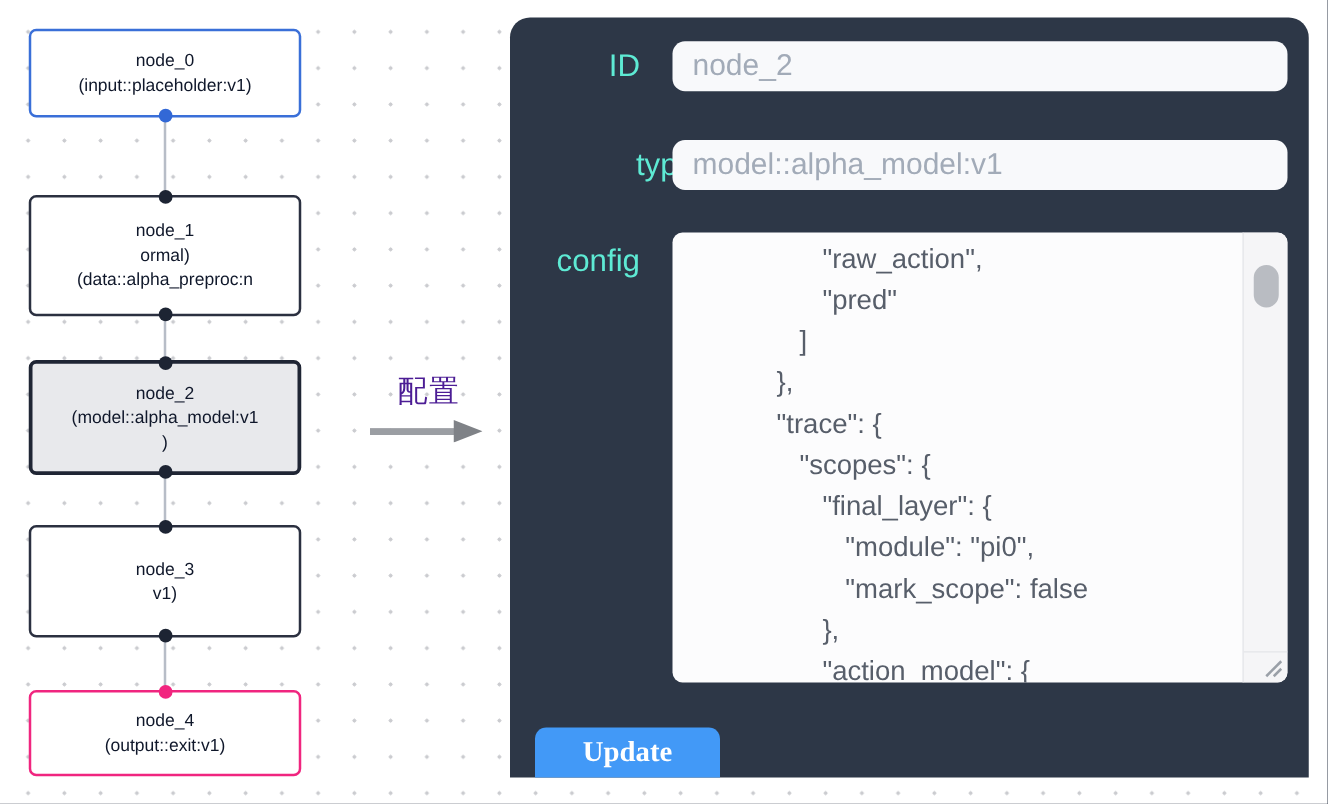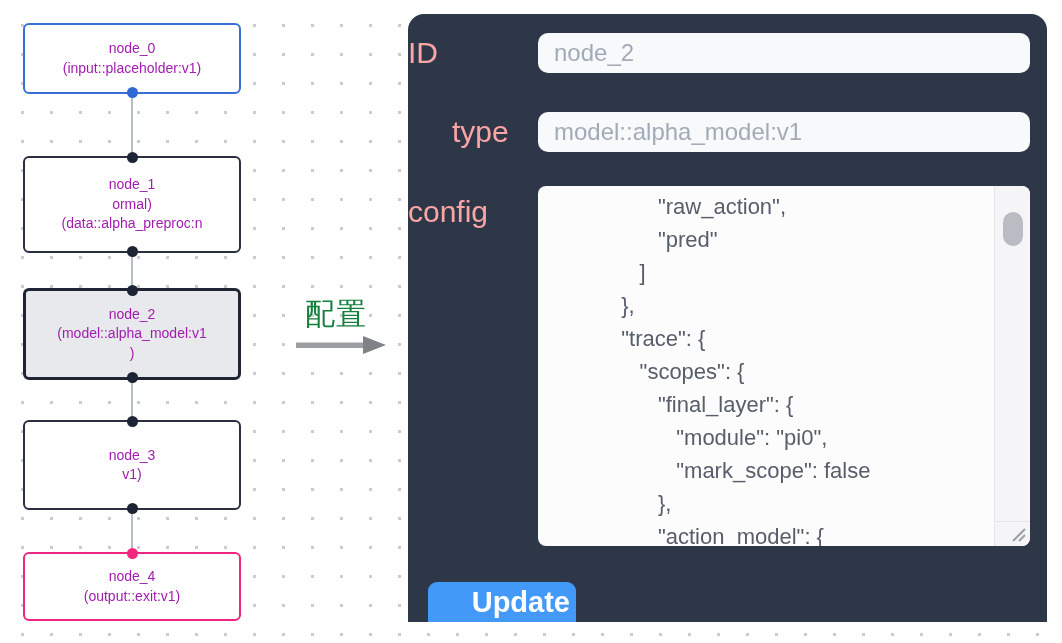--- a/index.html
+++ b/index.html
@@ -19,36 +19,36 @@
   .node{
     position:absolute;left:23px;width:218px;background:#ffffff;
     border:2px solid #2b3040;border-radius:6px;z-index:1;
     display:flex;align-items:center;justify-content:center;box-sizing:border-box;
   }
   .n0{top:23px;height:71px;border-color:#3a6fd8;}
   .n1{top:156px;height:97px;}
   .n2{top:288px;height:92px;border:3px solid #1f2534;background:#e8e9ec;}
   .n3{top:420px;height:90px;}
   .n4{top:552px;height:69px;border-color:#f0257f;}
-  .nlabel{width:100%;text-align:center;font-size:14px;line-height:19.5px;color:#a21caf;padding:0 2px;box-sizing:border-box;}
+  .nlabel{width:100%;text-align:center;font-size:14px;line-height:19.5px;color:#0f172a;padding:0 2px;box-sizing:border-box;}
   .port{position:absolute;width:11px;height:11px;border-radius:50%;background:#1d2433;left:calc(50% - 5.5px);z-index:2;}
   .port.pt{top:-6px;} .port.pb{bottom:-6px;}
   .port.blue{background:#3268d6;} .port.pink{background:#f2257f;}
 
   
   .transfer{position:absolute;left:296px;top:297px;width:96px;z-index:1;}
-  .tlabel{font-size:30px;line-height:34px;color:#15803d;margin-left:9px;letter-spacing:1px;}
+  .tlabel{font-size:24px;line-height:34px;color:#4c1d95;margin-left:22px;letter-spacing:1px;}
   .arrow{display:block;margin-top:5px;}
 
   
   .panel{
     position:absolute;left:408px;top:14px;width:639px;height:608px;
     background:#2d3747;border-radius:16px 16px 0 0;z-index:1;
   }
-  .flabel{position:absolute;left:0;width:104px;color:#fca5a5;font-size:30px;}
+  .flabel{position:absolute;left:0;width:104px;text-align:right;color:#5eead4;font-size:25px;}
   .lbl-id{top:19px;height:40px;line-height:40px;}
   .lbl-type{top:98px;height:40px;line-height:40px;padding-left:44px;}
   .lbl-config{top:181px;}
   .finput{
     position:absolute;left:130px;width:492px;height:40px;box-sizing:border-box;
     background:#f8f9fb;border:none;border-radius:10px;outline:none;
     font-family:"Liberation Sans","DejaVu Sans",sans-serif;
     font-size:24px;color:#a2abb8;padding:0 16px;
   }
   .in-id{top:19px;} .in-type{top:98px;}
@@ -63,22 +63,22 @@
     font-size:22px;line-height:33px;color:#575e6a;white-space:pre;
   }
   .sb-gutter{position:absolute;right:0;top:0;bottom:0;width:35px;background:#f5f5f7;border-left:1px solid #e4e5e9;}
   .sb-corner{position:absolute;right:0;bottom:24px;width:35px;height:1px;background:#e4e5e9;}
   .sb-thumb{position:absolute;right:7px;top:26px;width:20px;height:34px;border-radius:10px;background:#b9bcc2;}
   .resize{position:absolute;right:2px;bottom:2px;}
 
   .update{
     position:absolute;left:20px;top:568px;width:148px;height:40px;
     background:#4299f7;color:#ffffff;border:none;border-radius:9px 9px 0 0;
-    font-family:Liberation Sans, sans-serif;
-    font-size:29px;font-weight:600;cursor:pointer;text-align:right;
+    font-family:Liberation Serif, serif;
+    font-size:23px;font-weight:600;cursor:pointer;
   }
 </style>
 </head>
 <body>
 
 <div class="edge e1"></div>
 <div class="edge e2"></div>
 <div class="edge e3"></div>
 <div class="edge e4"></div>
 

